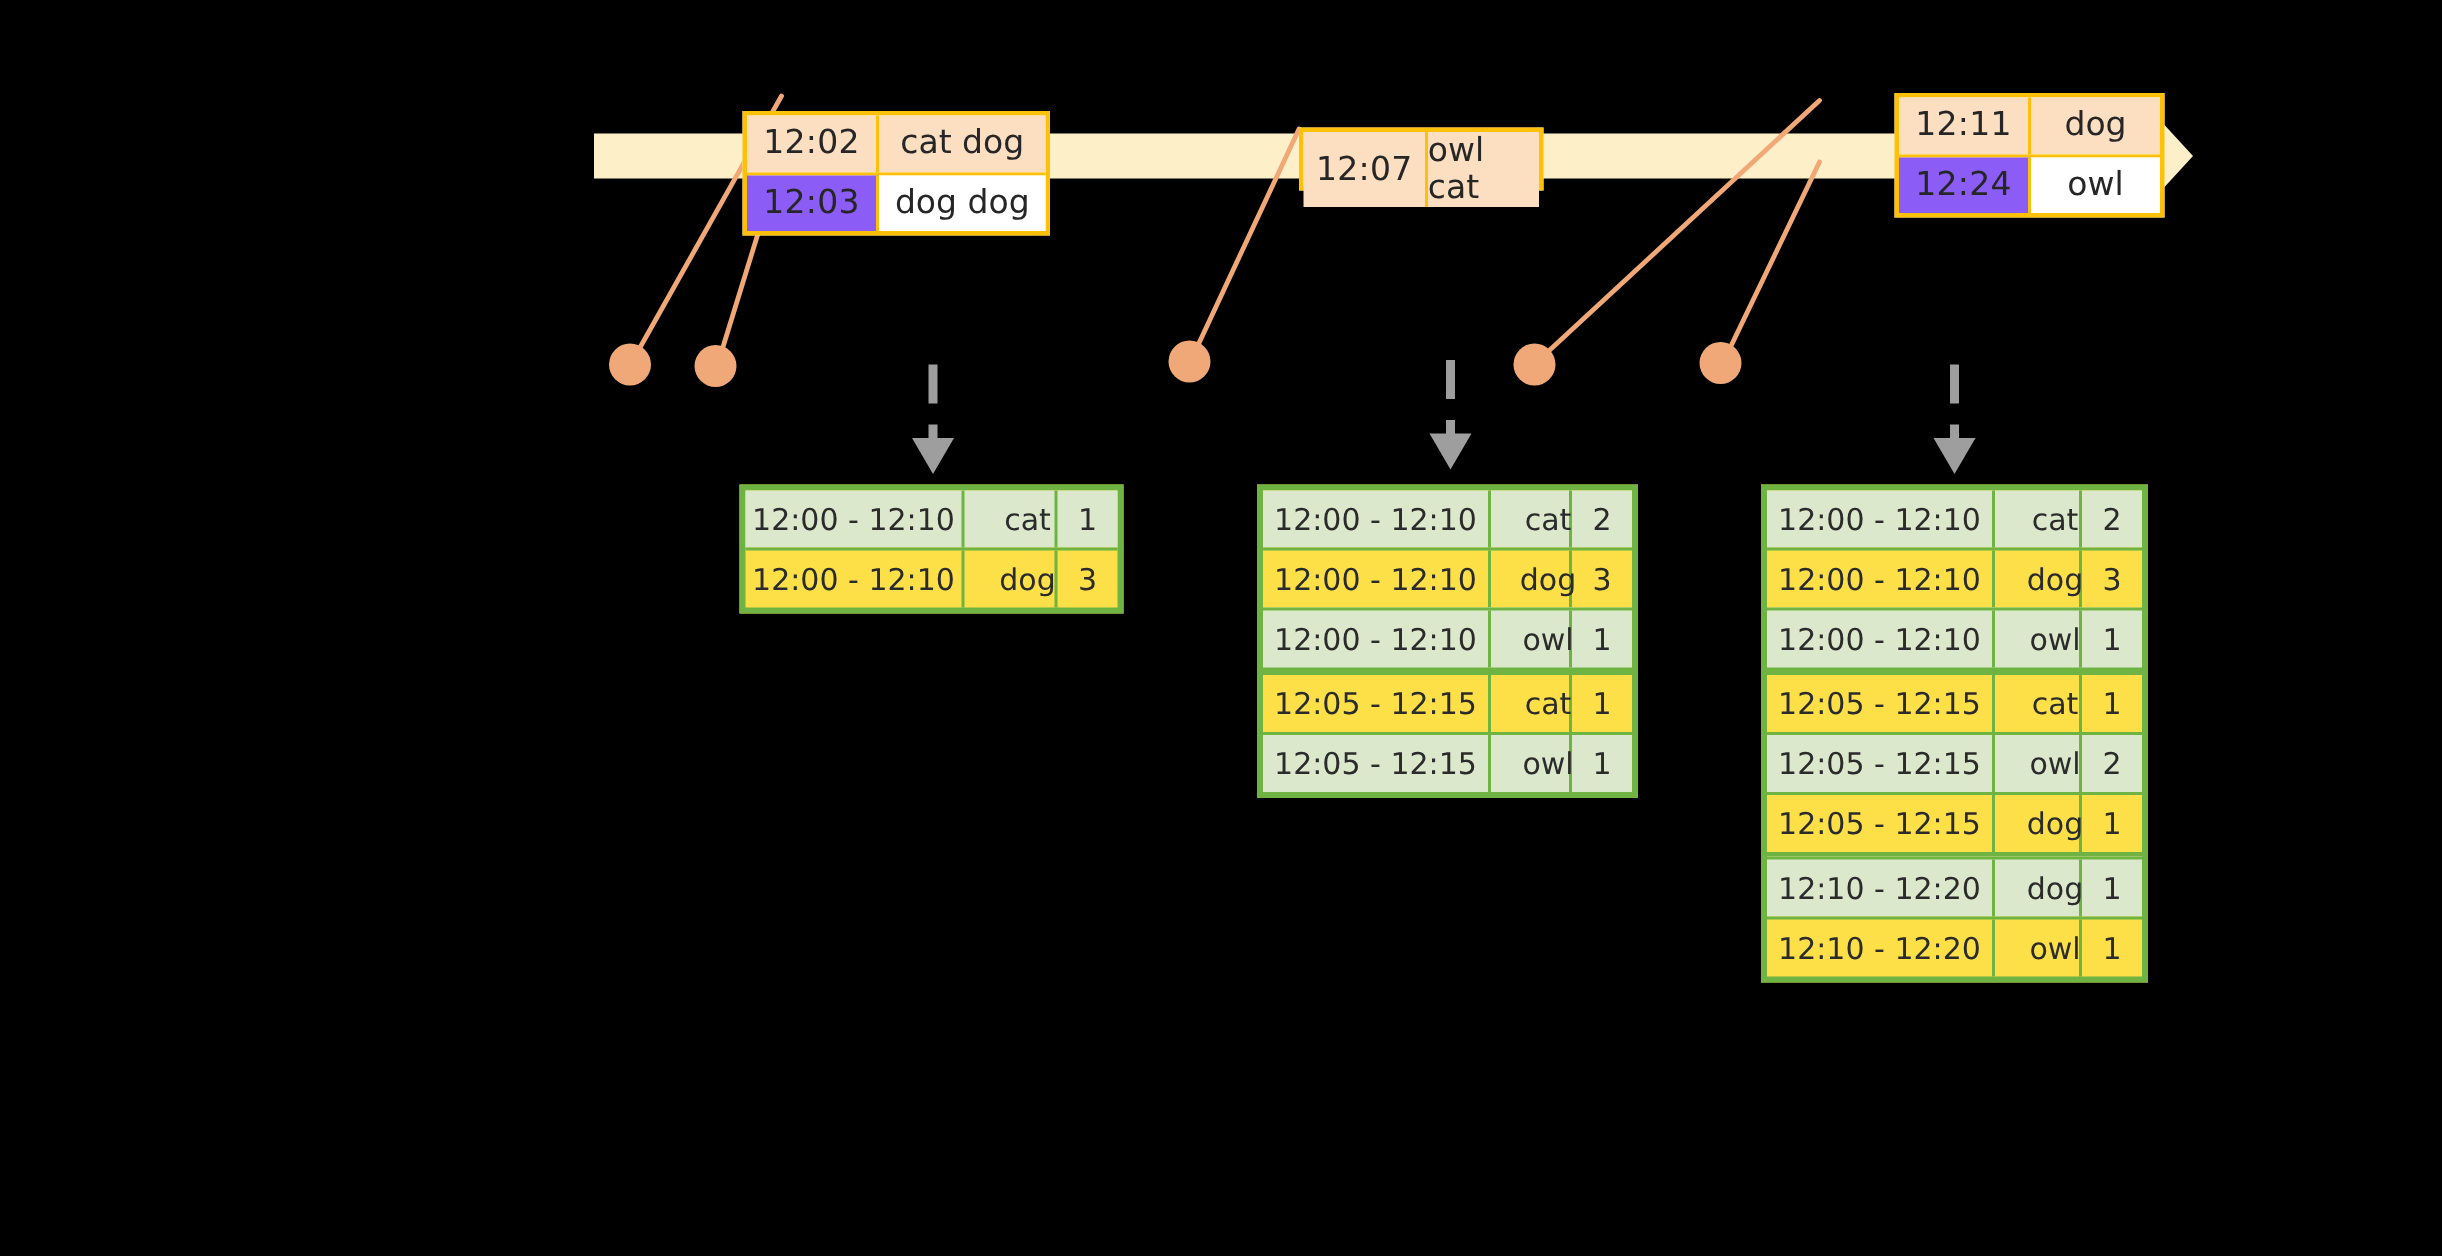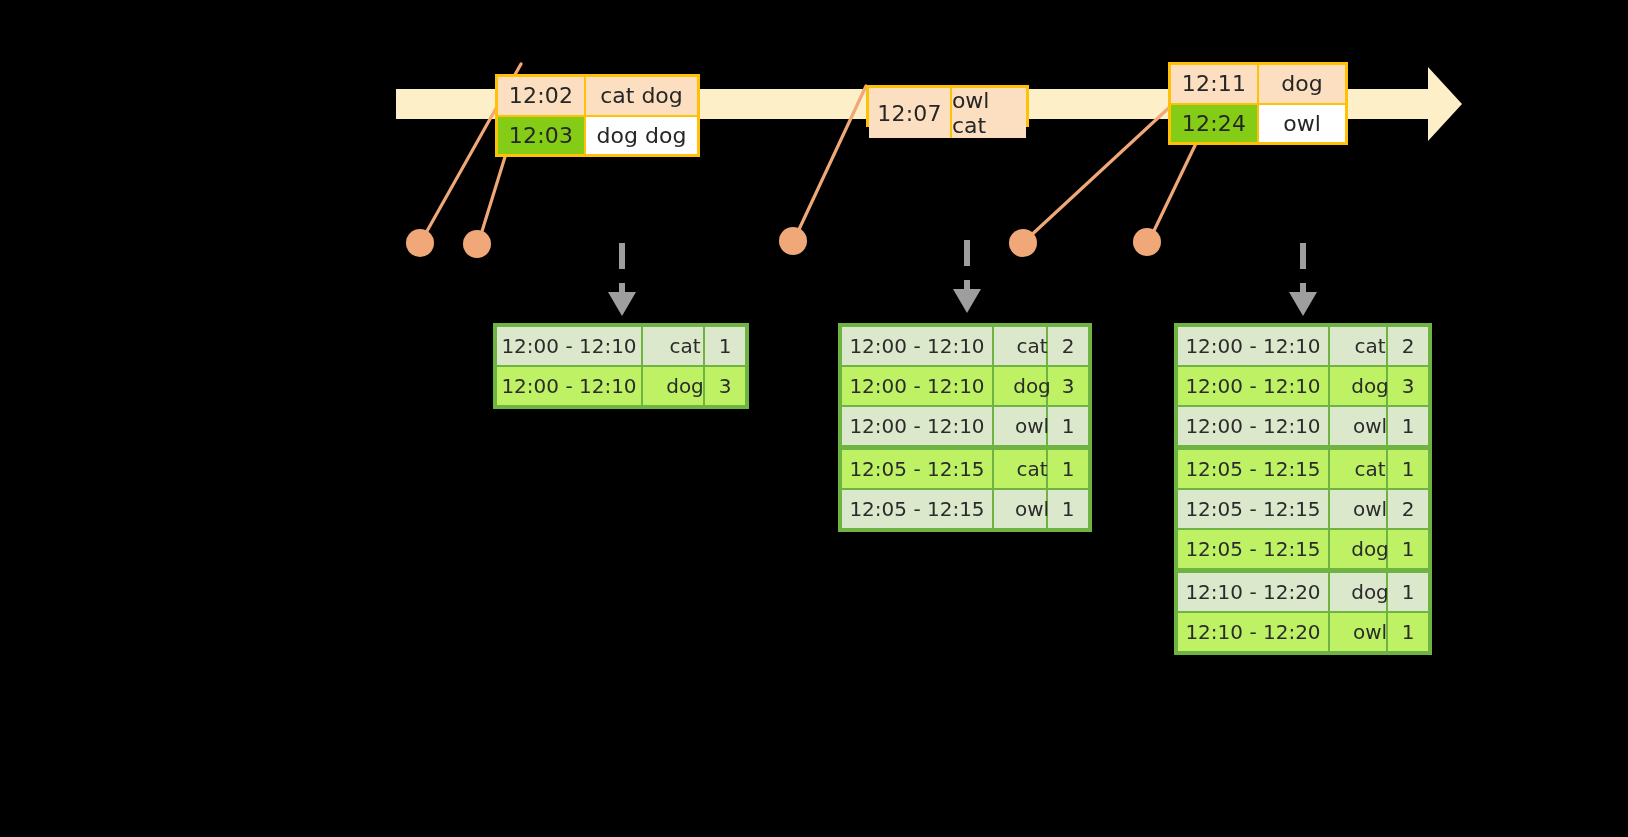--- a/index.html
+++ b/index.html
@@ -50,21 +50,21 @@
     border-top: 2px solid #FFC107;
   }
   .event-row.shaded .ev-time,
   .event-row.shaded .ev-words {
     background: #FBDFC0;
   }
   .ev-time {
     width: 88px;
     box-sizing: border-box;
     border-right: 2px solid #FFC107;
-    background: #84cc16;
+    background: #8b5cf6;
     display: flex;
     align-items: center;
     justify-content: center;
     font-size: 22px;
     color: #262626;
     letter-spacing: 0.2px;
   }
   .ev-words {
     flex: 1 1 auto;
     box-sizing: border-box;
@@ -74,21 +74,21 @@
     justify-content: center;
     font-size: 22px;
     color: #262626;
   }
 
   
   .result-table {
     position: absolute;
     border: 4px solid #6FB343;
     box-sizing: border-box;
-    background: #bef264;
+    background: #fde047;
     display: flex;
     flex-direction: column;
   }
   .res-row {
     display: flex;
     flex-direction: row;
     height: 38px;
   }
   .res-row + .res-row {
     border-top: 2px solid #6FB343;
@@ -191,21 +191,21 @@
     </div>
   </div>
 
   <div class="event-box" id="event-group-2" style="left:866px; top:85px; width:163px; height:42px;">
     <div class="event-row shaded">
       <div class="ev-time">12:07</div>
       <div class="ev-words">owl cat</div>
     </div>
   </div>
 
-  <div class="event-box" id="event-group-3" style="left:1168px; top:62px; width:180px; height:83px;">
+  <div class="event-box" id="event-group-3" style="left:1263px; top:62px; width:180px; height:83px;">
     <div class="event-row shaded">
       <div class="ev-time">12:11</div>
       <div class="ev-words">dog</div>
     </div>
     <div class="event-row">
       <div class="ev-time">12:24</div>
       <div class="ev-words">owl</div>
     </div>
   </div>
 

